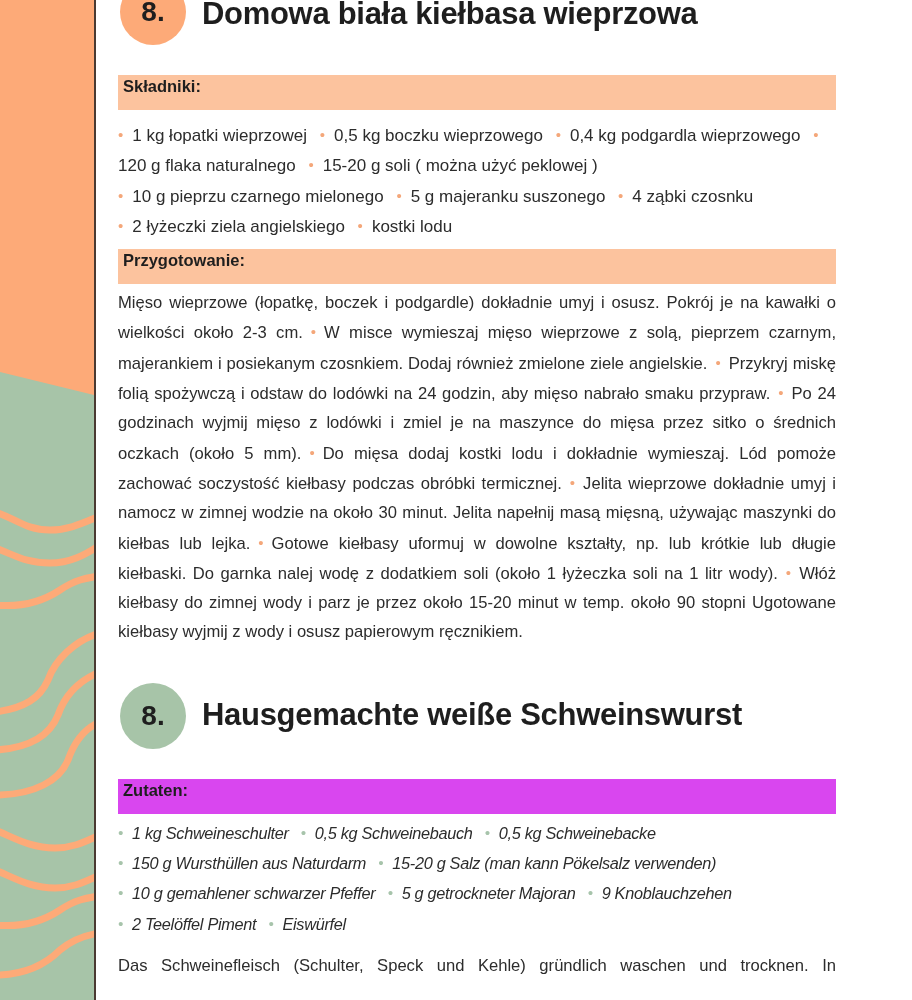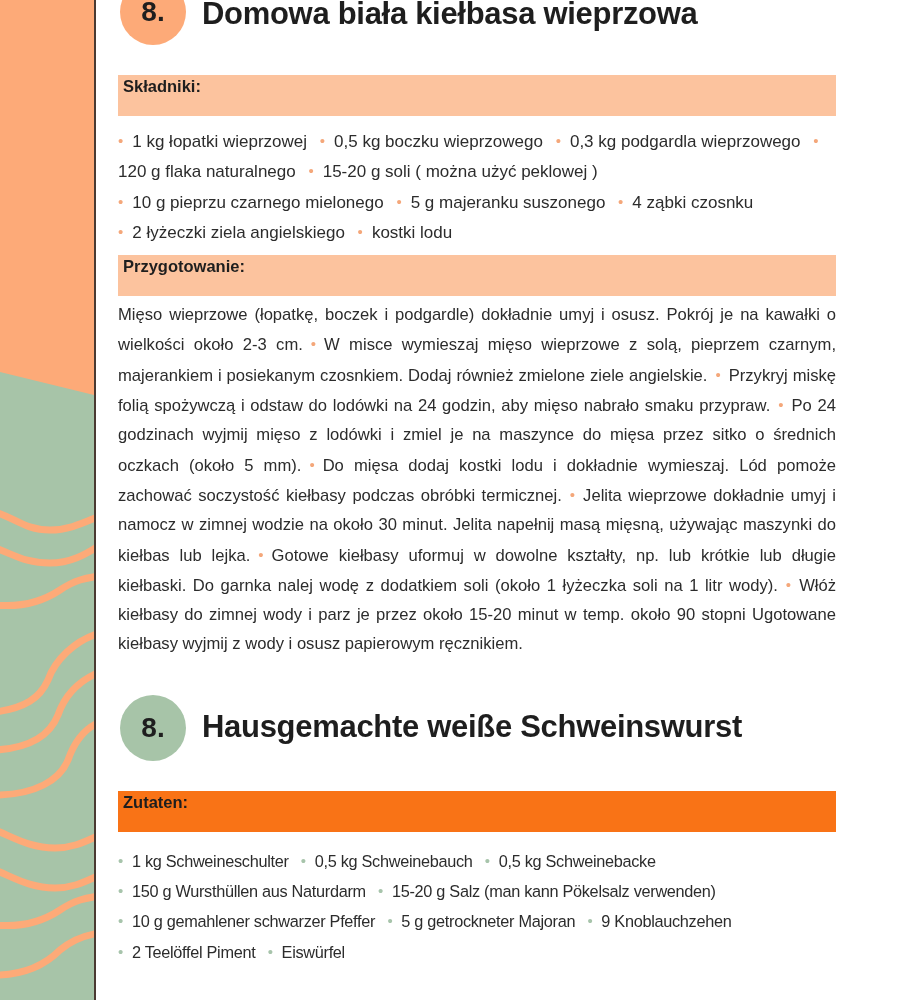--- a/index.html
+++ b/index.html
@@ -23,25 +23,25 @@
   .num-circle {
     position: absolute; width: 66px; height: 66px; border-radius: 50%;
     display: flex; align-items: center; justify-content: center;
     font-weight: bold; font-size: 28px; color: #1e1e1e;
   }
   .title {
     position: absolute; left: 84px; font-weight: bold; font-size: 31px; color: #1e1e1e;
     letter-spacing: -0.3px; white-space: nowrap;
   }
   .section-bar {
-    height: 41px; line-height: 23px; padding-left: 5px;
+    height: 35px; line-height: 23px; padding-left: 5px;
     font-weight: bold; font-size: 16.5px; color: #1e1e1e;
   }
   .pl .section-bar { background: #fcc39e; }
-  .de .section-bar { background: #f97316; }
+  .de .section-bar { background: #d946ef; }
   .ingredients {
     font-size: 17px; line-height: 29.3px; margin: 8px 0 8px 0; color: #2c2c2c;
   }
   .bullet { display: inline-block; margin: 0 9px 0 0; font-size: 15px; vertical-align: 1px; }
   .pl .bullet { color: #f4a77a; }
   .de .bullet { color: #a7c4ab; }
   .item { margin-right: 8px; text-align: center; }
   .para {
     font-size: 16.6px; line-height: 29.3px; text-align: justify; color: #2c2c2c; margin-top: 9px;
   }
@@ -74,21 +74,21 @@
   <section class="pl">
     <div class="recipe-header" style="height:62px;">
       <div class="num-circle" style="left:2px; top:-21px; background:#fdaa78;">8.</div>
       <div class="title" style="top:-4px;">Domowa biała kiełbasa wieprzowa</div>
     </div>
     <div style="height:13px;"></div>
     <div class="section-bar">Składniki:</div>
     <div class="ingredients" style="margin-top:10px;">
       <span class="item"><span class="bullet">•</span><span>1 kg łopatki wieprzowej</span></span>
       <span class="item"><span class="bullet">•</span><span>0,5 kg boczku wieprzowego</span></span>
-      <span class="item"><span class="bullet">•</span><span>0,3 kg podgardla wieprzowego</span></span>
+      <span class="item"><span class="bullet">•</span><span>0,4 kg podgardla wieprzowego</span></span>
       <span class="item"><span class="bullet">•</span><span>120 g flaka naturalnego</span></span>
       <span class="item"><span class="bullet">•</span><span>15-20 g soli ( można użyć peklowej )</span></span><br>
       <span class="item"><span class="bullet">•</span><span>10 g pieprzu czarnego mielonego</span></span>
       <span class="item"><span class="bullet">•</span><span>5 g majeranku suszonego</span></span>
       <span class="item"><span class="bullet">•</span><span>4 ząbki czosnku</span></span><br>
       <span class="item"><span class="bullet">•</span><span>2 łyżeczki ziela angielskiego</span></span>
       <span class="item"><span class="bullet">•</span><span>kostki lodu</span></span>
     </div>
     <div class="section-bar" style="margin-top:6px;">Przygotowanie:</div>
     <div class="para" style="margin-top:4px;">
@@ -96,27 +96,30 @@
     </div>
   </section>
 
   <section class="de" style="margin-top:36px;">
     <div class="recipe-header" style="height:66px;">
       <div class="num-circle" style="left:2px; top:0px; background:#a7c4a8;">8.</div>
       <div class="title" style="top:14px;text-align:right;">Hausgemachte weiße Schweinswurst</div>
     </div>
     <div style="height:30px;"></div>
     <div class="section-bar">Zutaten:</div>
-    <div class="ingredients" style="margin-top:14px; font-size:16.3px; letter-spacing:-0.3px;">
+    <div class="ingredients" style="margin-top:4px; font-size:16.3px; letter-spacing:-0.3px;font-style:italic;">
       <span class="item"><span class="bullet">•</span><span>1 kg Schweineschulter</span></span>
       <span class="item"><span class="bullet">•</span><span>0,5 kg Schweinebauch</span></span>
       <span class="item"><span class="bullet">•</span><span>0,5 kg Schweinebacke</span></span><br>
       <span class="item"><span class="bullet">•</span><span>150 g Wursthüllen aus Naturdarm</span></span>
       <span class="item"><span class="bullet">•</span><span>15-20 g Salz (man kann Pökelsalz verwenden)</span></span><br>
       <span class="item"><span class="bullet">•</span><span>10 g gemahlener schwarzer Pfeffer</span></span>
       <span class="item"><span class="bullet">•</span><span>5 g getrockneter Majoran</span></span>
       <span class="item"><span class="bullet">•</span><span>9 Knoblauchzehen</span></span><br>
       <span class="item"><span class="bullet">•</span><span>2 Teelöffel Piment</span></span>
       <span class="item"><span class="bullet">•</span><span>Eiswürfel</span></span>
     </div>
+    <div class="para" style="margin-top:12px; text-align-last: justify;">
+      <span>Das Schweinefleisch (Schulter, Speck und Kehle) gründlich waschen und trocknen. In</span>
+    </div>
   </section>
 
 </div>
 
 </body></html>

